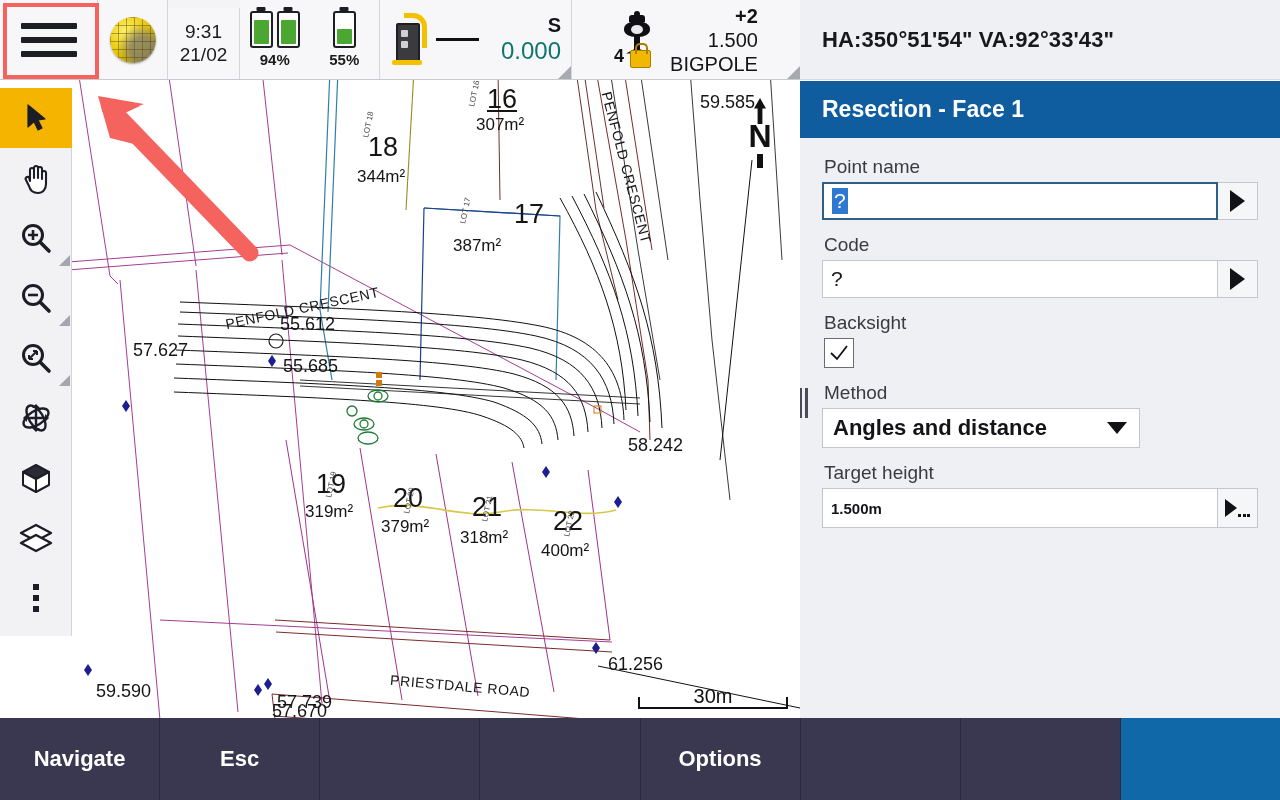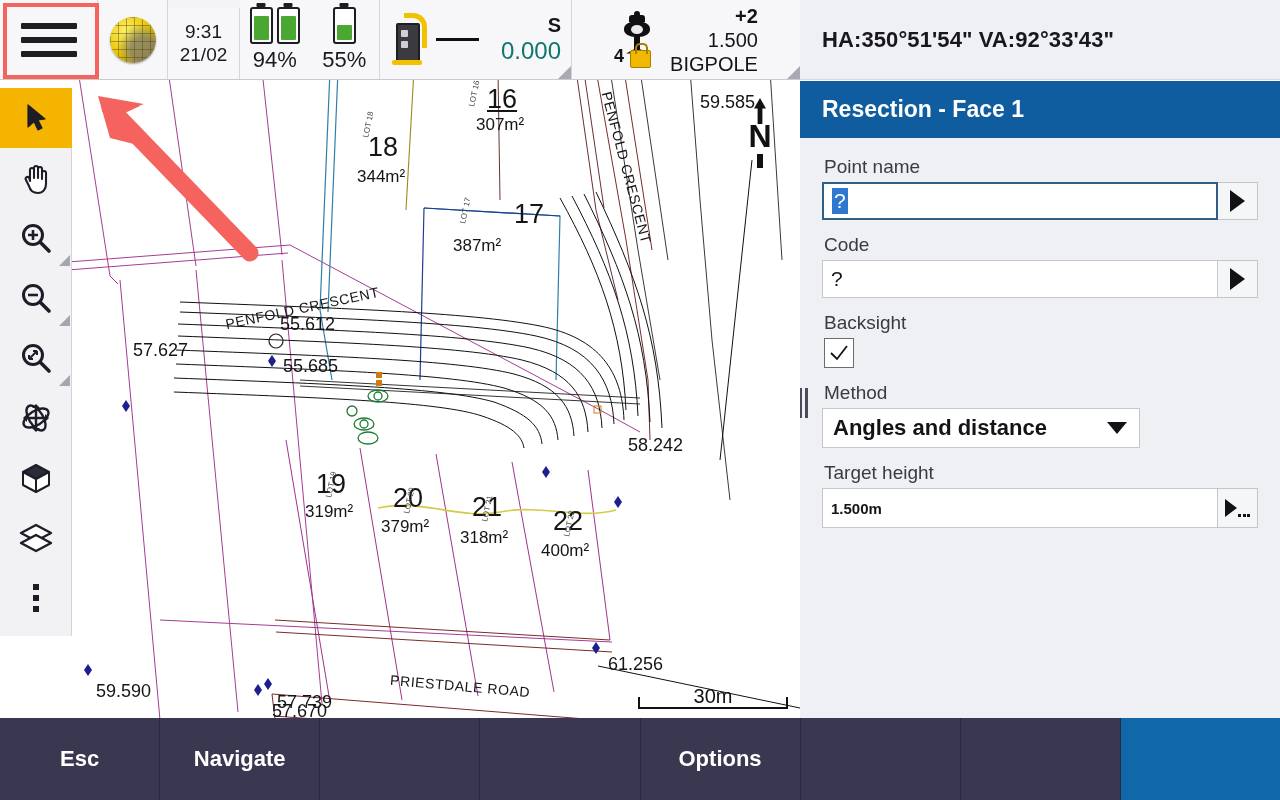--- a/index.html
+++ b/index.html
@@ -48,21 +48,21 @@
   .battgroup{display:flex;align-items:center;justify-content:center;flex:1;flex-direction:column;gap:2px;}
   .batt-row{display:flex;gap:4px;align-items:flex-end;}
   .batt{
     width:19px;height:33px;border:2.4px solid #1d1d24;border-radius:3px;position:relative;background:#fff;
   }
   .batt::before{
     content:"";position:absolute;top:-6px;left:50%;transform:translateX(-50%);
     width:9px;height:4px;background:#1d1d24;border-radius:1px;
   }
   .batt em{position:absolute;left:2px;right:2px;bottom:2px;background:#4aa832;display:block;border-radius:1px;}
-  .batt-pct{font-size:22px;color:#1a1a1a;font-weight:400;margin-top:1px;}
+  .batt-pct{font-size:15px;color:#1a1a1a;font-weight:700;margin-top:1px;}
 
   .inst-wrap{display:flex;align-items:center;width:100%;padding:0 10px;box-sizing:border-box;gap:4px;}
   .inst-icon{width:40px;height:52px;position:relative;flex:none;}
   .inst-body{position:absolute;left:6px;bottom:2px;width:20px;height:36px;background:#3b3b3f;border:2px solid #1d1d24;border-radius:2px;}
   .inst-body::after{content:"";position:absolute;left:3px;top:5px;width:7px;height:7px;background:#cfcfd4;border-radius:1px;box-shadow:0 11px 0 #cfcfd4;}
   .inst-arm{position:absolute;left:14px;top:0;width:18px;height:30px;border:5px solid #f2c200;border-left:none;border-bottom:none;border-radius:0 14px 0 0;}
   .inst-base{position:absolute;left:2px;bottom:0;width:30px;height:5px;background:#f2c200;border-radius:2px;}
   .inst-line{flex:1;height:0;border-top:3px solid #101014;margin-left:2px;}
   .inst-vals{display:flex;flex-direction:column;align-items:flex-end;line-height:1.2;min-width:78px;}
   .inst-vals .s{font-size:20px;font-weight:700;color:#141418;}
@@ -600,22 +600,22 @@
     <div class="tool">
       <svg width="10" height="32" viewBox="0 0 10 32">
         <rect x="2" y="2" width="6" height="6" fill="#1d1d28"></rect>
         <rect x="2" y="13" width="6" height="6" fill="#1d1d28"></rect>
         <rect x="2" y="24" width="6" height="6" fill="#1d1d28"></rect>
       </svg>
     </div>
   </div>
 
   <div class="bottombar">
+    <div class="bbtn">Navigate</div>
     <div class="bbtn">Esc</div>
-    <div class="bbtn">Navigate</div>
     <div class="bbtn"></div>
     <div class="bbtn"></div>
     <div class="bbtn">Options</div>
     <div class="bbtn"></div>
     <div class="bbtn"></div>
     <div class="bbtn accent"></div>
   </div>
 
   <div class="ann-box"></div>
   <svg class="ann-arrow" viewBox="0 0 200 190">

